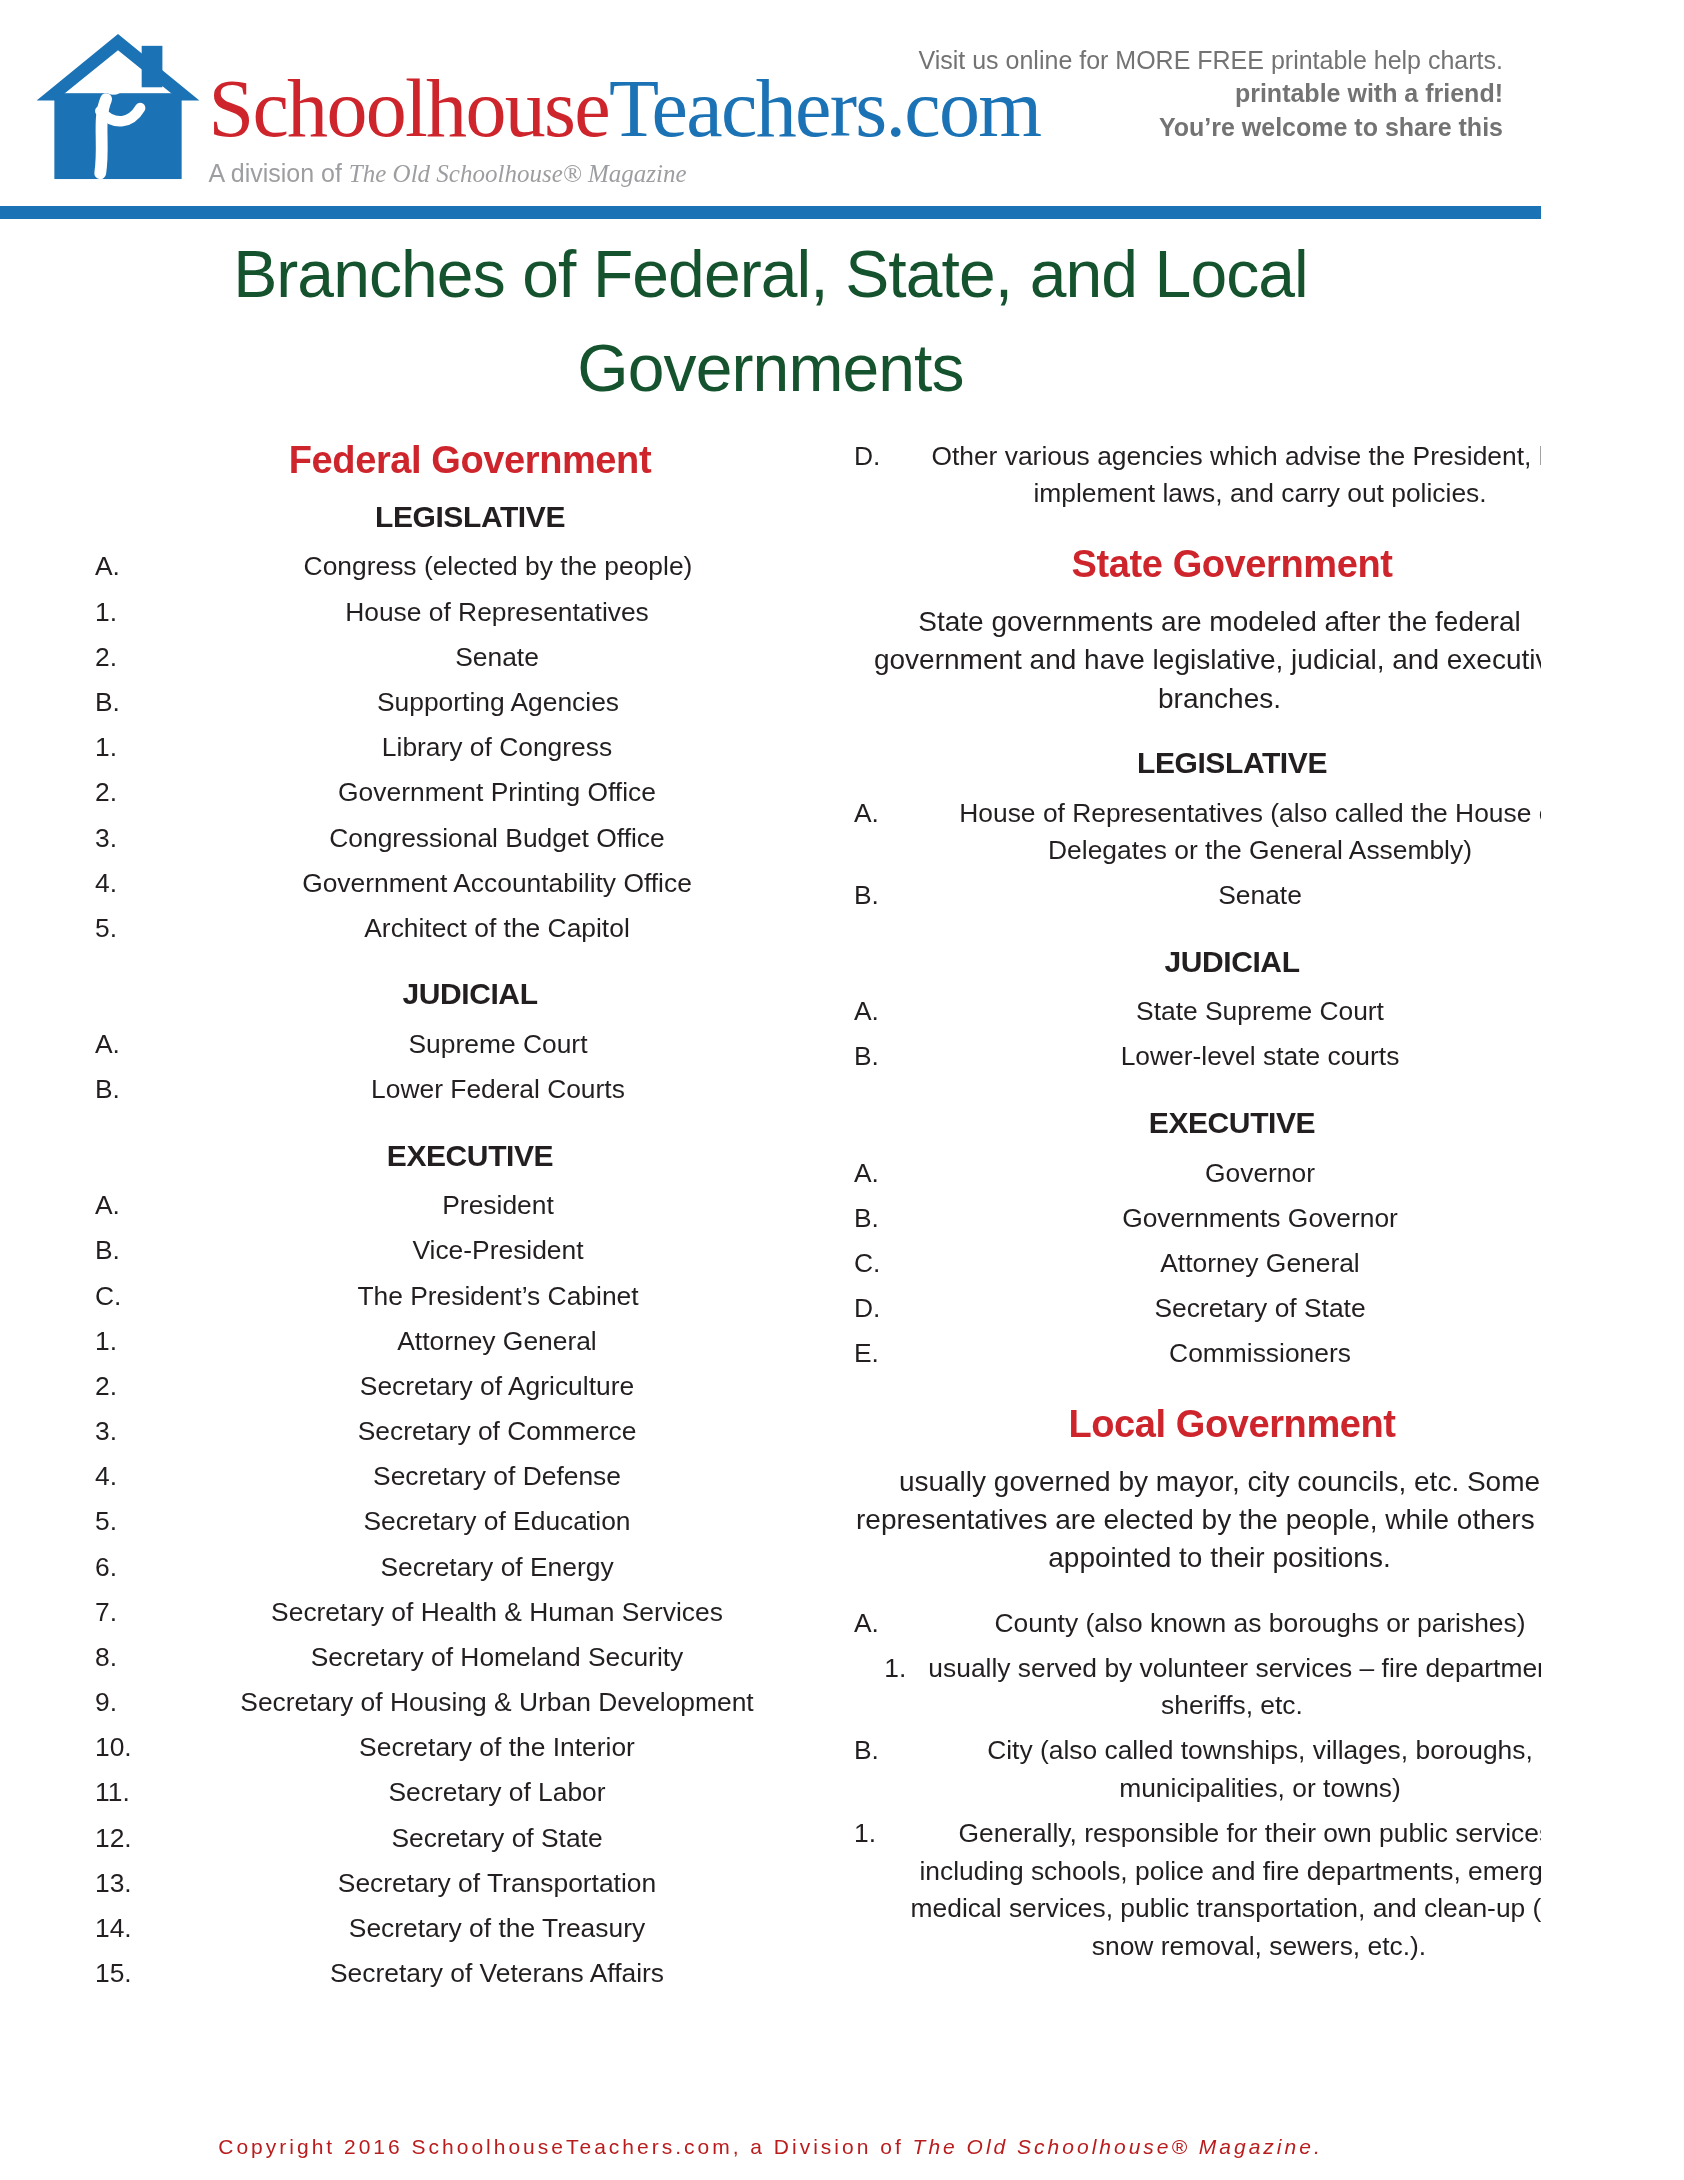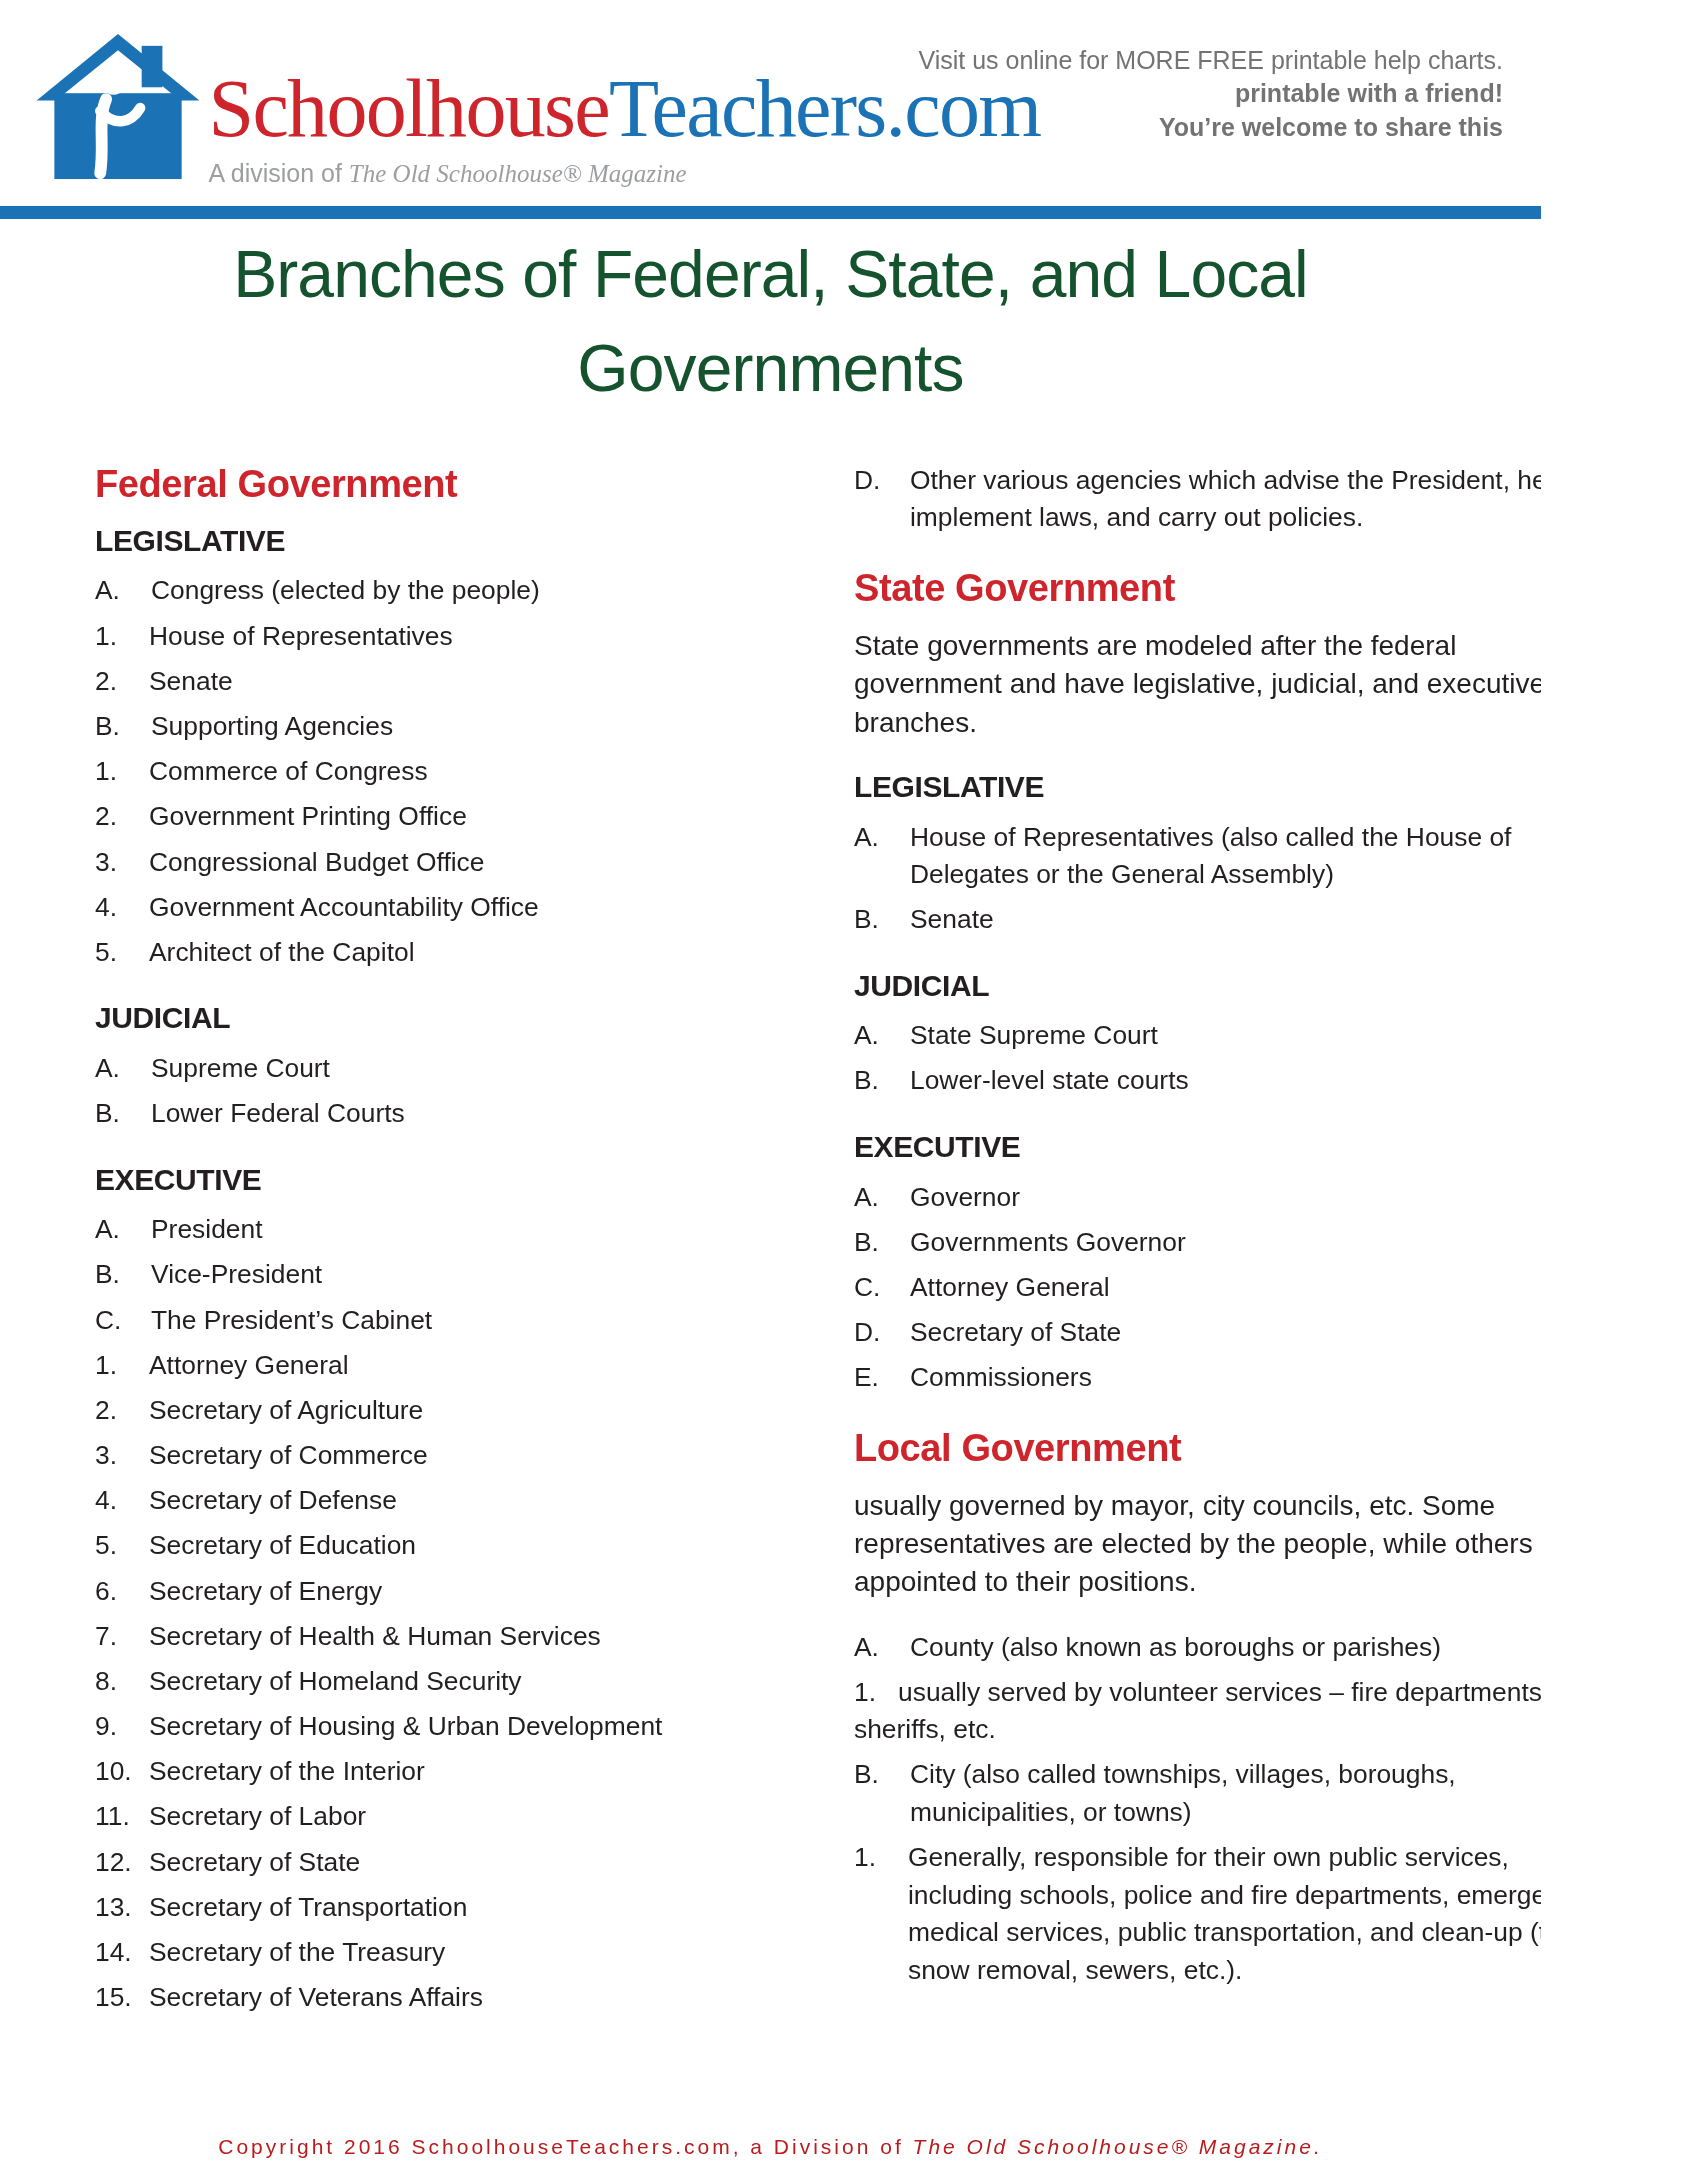--- a/index.html
+++ b/index.html
@@ -40,21 +40,21 @@
   }
 
   
   .doc-title {
     position:absolute; left:0; top:228px; width:100%;
     text-align:center; color:#14532d;
     font-size:66px; font-weight:normal; line-height:1.42; letter-spacing:-0.9px;
   }
 
   
-  .col { position:absolute; top:462px; }
+  .col { position:absolute; top:438px;text-align:center; }
   .col-left  { left:95px;  width:750px; }
   .col-right { left:854px; width:756px; }
 
   h2.section {
     color:#ce252c; font-size:38px; font-weight:bold;
     letter-spacing:-0.4px; line-height:1.2; margin:0 0 15.3px 0;
   }
   h3.branch {
     font-size:30px; font-weight:bold; letter-spacing:-0.4px;
     line-height:1.2; margin:0 0 13.6px 0;
@@ -111,21 +111,21 @@
 
   <section class="col col-left">
     <h2 class="section">Federal Government</h2>
 
     <h3 class="branch">LEGISLATIVE</h3>
     <ul class="olist">
       <li class="lv1"><span class="lbl">A.</span><span class="txt">Congress (elected by the people)</span></li>
       <li class="lv2"><span class="lbl">1.</span><span class="txt">House of Representatives</span></li>
       <li class="lv2"><span class="lbl">2.</span><span class="txt">Senate</span></li>
       <li class="lv1"><span class="lbl">B.</span><span class="txt">Supporting Agencies</span></li>
-      <li class="lv2"><span class="lbl">1.</span><span class="txt">Commerce of Congress</span></li>
+      <li class="lv2"><span class="lbl">1.</span><span class="txt">Library of Congress</span></li>
       <li class="lv2"><span class="lbl">2.</span><span class="txt">Government Printing Office</span></li>
       <li class="lv2"><span class="lbl">3.</span><span class="txt">Congressional Budget Office</span></li>
       <li class="lv2"><span class="lbl">4.</span><span class="txt">Government Accountability Office</span></li>
       <li class="lv2"><span class="lbl">5.</span><span class="txt">Architect of the Capitol</span></li>
     </ul>
 
     <h3 class="branch">JUDICIAL</h3>
     <ul class="olist">
       <li class="lv1"><span class="lbl">A.</span><span class="txt">Supreme Court</span></li>
       <li class="lv1"><span class="lbl">B.</span><span class="txt">Lower Federal Courts</span></li>

